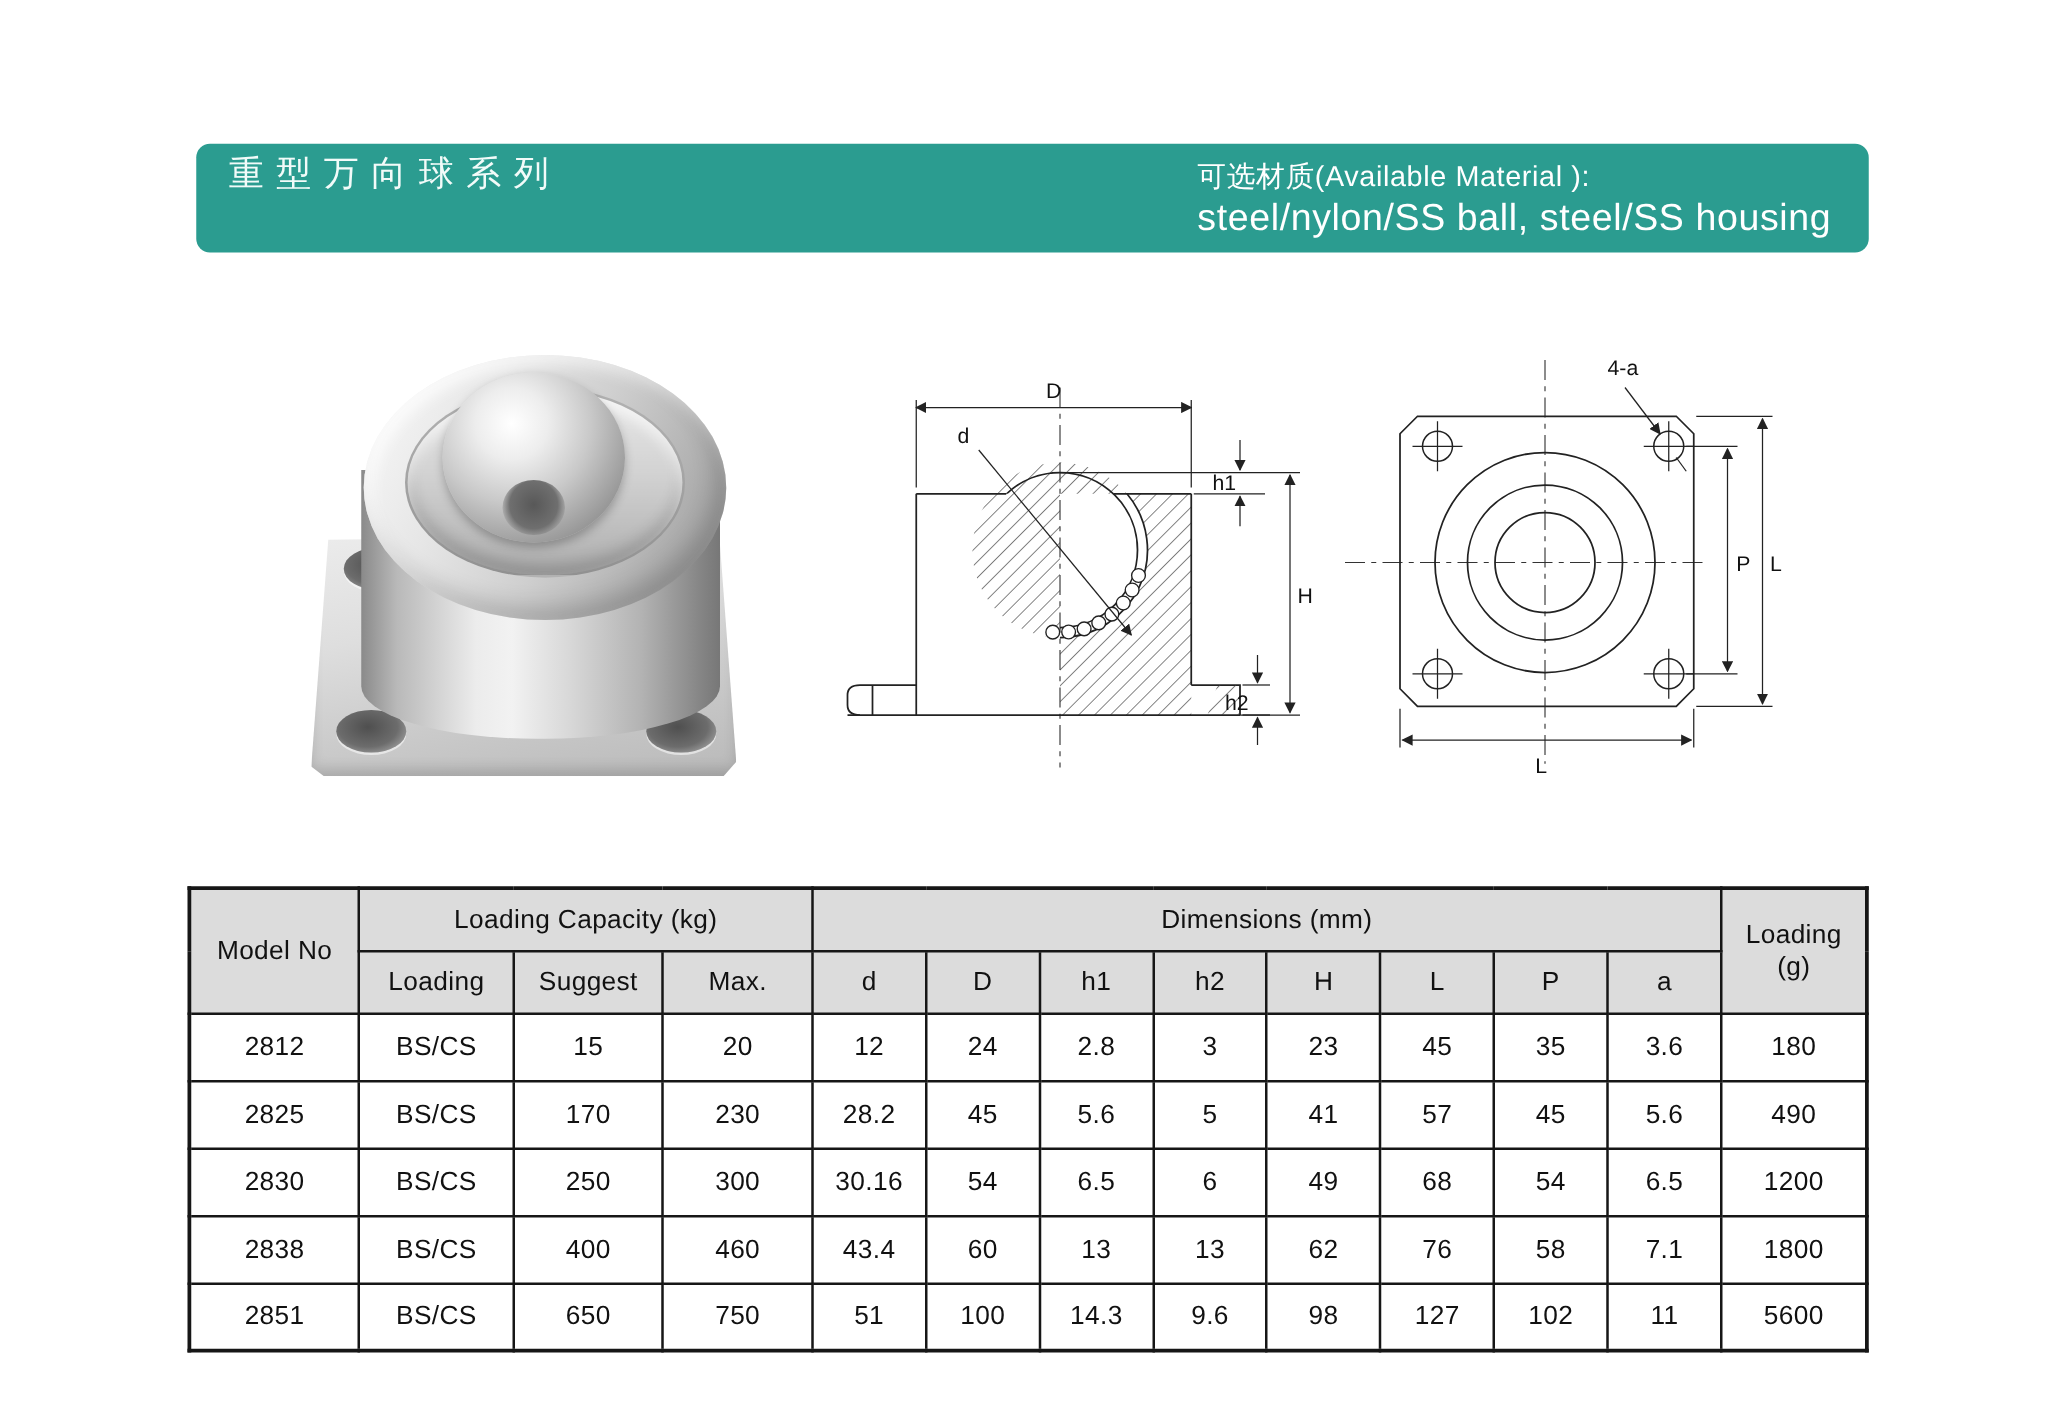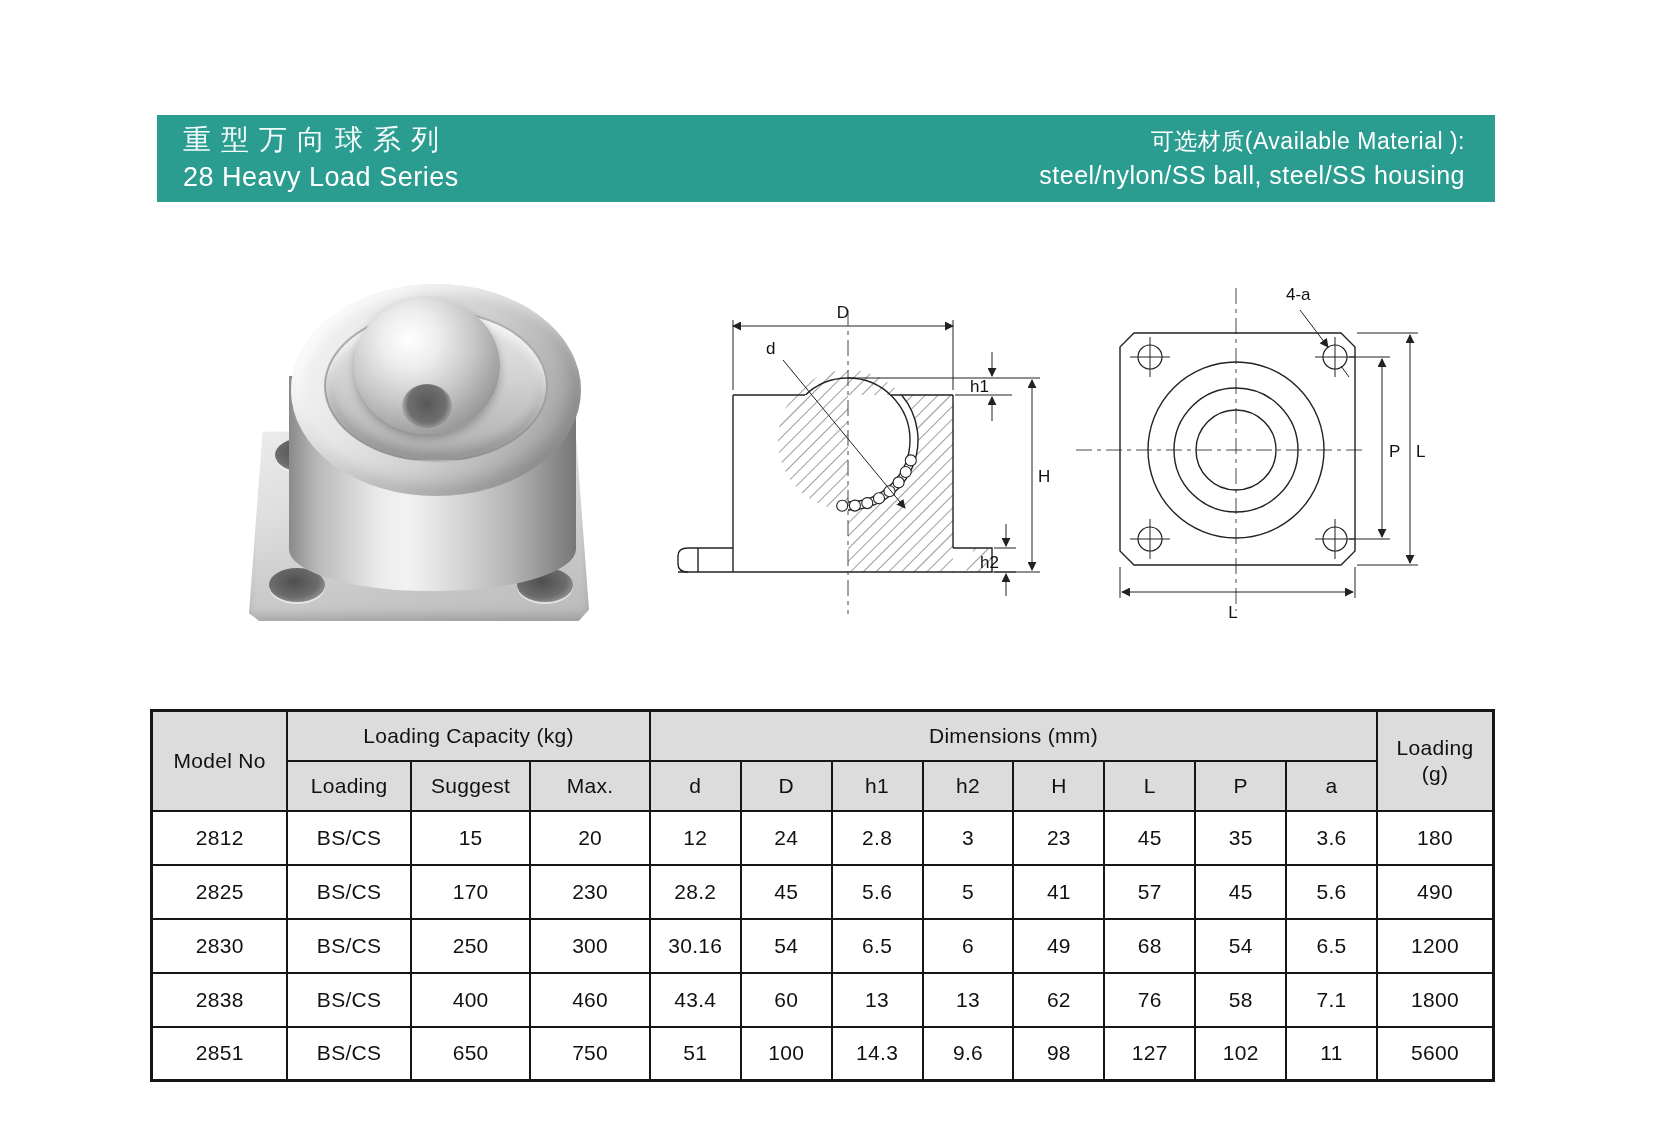--- a/index.html
+++ b/index.html
@@ -5,33 +5,33 @@
   * { margin:0; padding:0; box-sizing:border-box; }
   html,body { background:#ffffff; }
   .page {
     position:relative; width:1654px; height:1133px; background:#ffffff;
     font-family:"Liberation Sans", sans-serif; color:#1a1a1a; overflow:hidden;
   }
 
   
   .banner {
     position:absolute; left:157px; top:115px; width:1338px; height:87px;
-    background:#2b9c90; color:#ffffff;
+    background:#2b9c90; color:#ffffff;border-radius:11px;
   }
   .banner-left { position:absolute; left:26px; top:6px; }
   .banner-title-zh {
     font-size:28px; letter-spacing:10px; font-weight:400; line-height:38px;
     font-family:"Liberation Serif", serif; color:#f2fbf9;
   }
   .banner-title-en {
     font-size:27px; font-weight:400; line-height:36px; letter-spacing:0.5px;
   }
-  .banner-right { position:absolute; right:30px; top:9px; text-align:right; }
+  .banner-right { position:absolute; right:30px; top:9px; text-align:left; }
   .banner-mat-label { font-size:23px; line-height:34px; letter-spacing:0.5px; }
-  .banner-mat-value { font-size:25px; line-height:34px; letter-spacing:0.5px; }
+  .banner-mat-value { font-size:30px; line-height:34px; letter-spacing:0.5px; }
 
   
   .photo { position:absolute; left:206px; top:246px; width:440px; height:396px; }
   .photo .flange {
     position:absolute; left:43px; top:182px; width:340px; height:193px;
     background:linear-gradient(168deg,#ececec 0%,#dedede 35%,#cbcbcb 65%,#b9b9b9 100%);
     clip-path:polygon(4% 2%, 96% 0%, 100% 94%, 97% 100%, 3% 100%, 0% 96%);
     box-shadow:inset 0 -6px 10px rgba(0,0,0,.15);
   }
   .photo .hole {
@@ -93,21 +93,20 @@
   .weight-head span { display:block; line-height:26px; }
 </style>
 </head>
 <body>
 
 <div class="page">
 
   <div class="banner">
     <div class="banner-left">
       <div class="banner-title-zh">重型万向球系列</div>
-      <div class="banner-title-en">28 Heavy Load Series</div>
     </div>
     <div class="banner-right">
       <div class="banner-mat-label">可选材质(Available Material ):</div>
       <div class="banner-mat-value">steel/nylon/SS ball, steel/SS housing</div>
     </div>
   </div>
 
   <div class="photo">
     <div class="flange">
       <div class="hole tl"></div>

